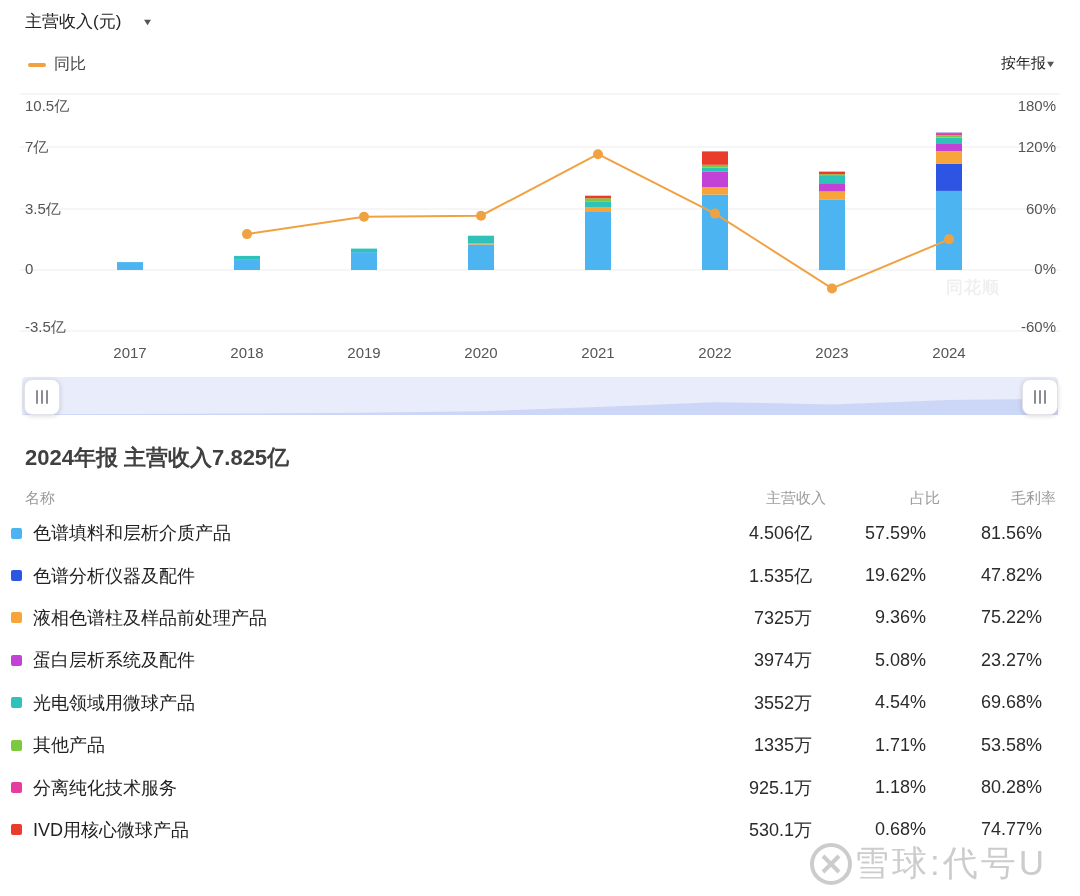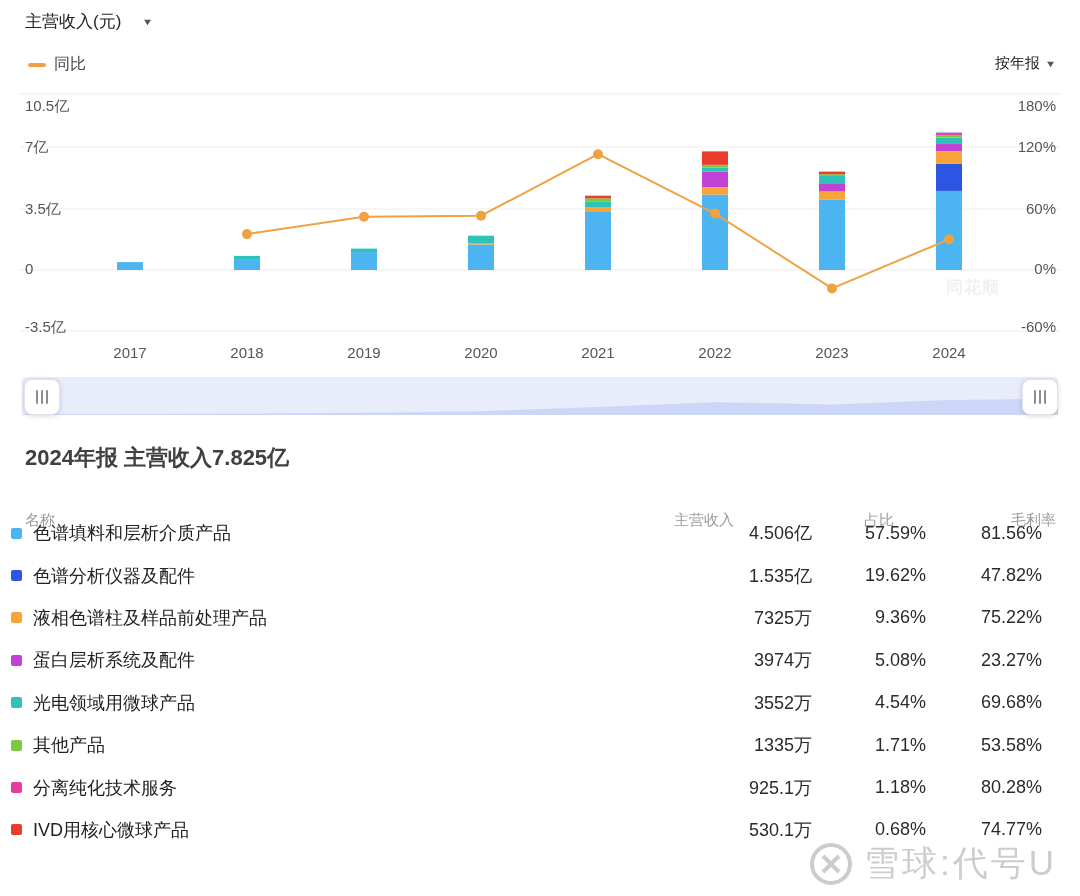--- a/index.html
+++ b/index.html
@@ -5,50 +5,50 @@
   html,body{margin:0;padding:0;background:#fff;}
   .page{position:relative;width:1080px;height:896px;background:#fff;overflow:hidden;
         font-family:"Liberation Sans","DejaVu Sans",sans-serif;color:#222;}
   .abs{position:absolute;}
 
   
   .chart-title{left:25px;top:10px;font-size:17px;font-weight:500;color:#222;display:flex;align-items:center;gap:22px;}
   .dd-icon{font-size:9px;color:#555;transform:scaleX(1.3);}
   .legend{left:28px;top:54px;display:flex;align-items:center;gap:8px;font-size:16px;color:#444;}
   .legend-dash{width:18px;height:4px;border-radius:2px;background:#f0a243;}
-  .period{right:25px;top:54px;font-size:15px;color:#222;display:flex;align-items:center;gap:6px;}
+  .period{right:25px;top:54px;font-size:15px;color:#222;display:flex;align-items:center;}
 
   
   svg text{font-family:"Liberation Sans","DejaVu Sans",sans-serif;}
   .wm-chart{left:946px;top:276px;font-size:17px;color:#000;opacity:0.06;letter-spacing:1px;font-weight:bold;}
 
   
   .brush{left:22px;top:377px;width:1036px;height:38px;background:#e9ecfa;border-radius:4px;}
   .brush svg{position:absolute;left:0;top:0;}
   .handle{position:absolute;top:379px;width:34px;height:34px;background:#fff;border:1px solid #e2e2e6;
           border-radius:8px;box-shadow:0 1px 5px rgba(0,0,0,.16);display:flex;align-items:center;justify-content:center;gap:3px;}
   .handle i{display:block;width:2px;height:14px;background:#8c8c92;border-radius:1px;}
   .handle-left{left:24px;}
   .handle-right{left:1022px;}
 
   
   .summary-title{left:25px;top:443px;font-size:22px;font-weight:bold;color:#404040;}
-  .thead{left:25px;top:511px;width:1031px;display:flex;align-items:flex-start;font-size:15px;color:#9a9a9a;gap:46px;}
+  .thead{left:25px;top:489px;width:1031px;display:flex;align-items:flex-start;font-size:15px;color:#9a9a9a;}
   .rows{left:11px;top:512px;width:1031px;}
   .trow{display:flex;align-items:center;height:42.4px;}
   .cell-name{flex:1;display:flex;align-items:center;min-width:0;font-size:18px;color:#222;}
   .swatch{width:11px;height:11px;border-radius:2px;margin-right:11px;flex:0 0 auto;}
   .coln{flex:1;}
   .colr{width:130px;text-align:right;}
   .cols{width:114px;text-align:right;}
   .colm{width:116px;text-align:right;}
   .val{font-size:18px;color:#2b2b2b;}
 
   
-  .wm-bottom{left:808px;top:840px;display:flex;align-items:center;gap:10px;color:#9a9a9a;opacity:.5;}
+  .wm-bottom{left:808px;top:840px;display:flex;align-items:center;color:#9a9a9a;opacity:.5;}
   .wm-text{font-size:35px;letter-spacing:3px;}
 </style>
 </head>
 <body>
 
 <div class="page">
 
   <div class="abs chart-title">
     <span>主营收入(元)</span>
     <span class="dd-icon">▼</span>

